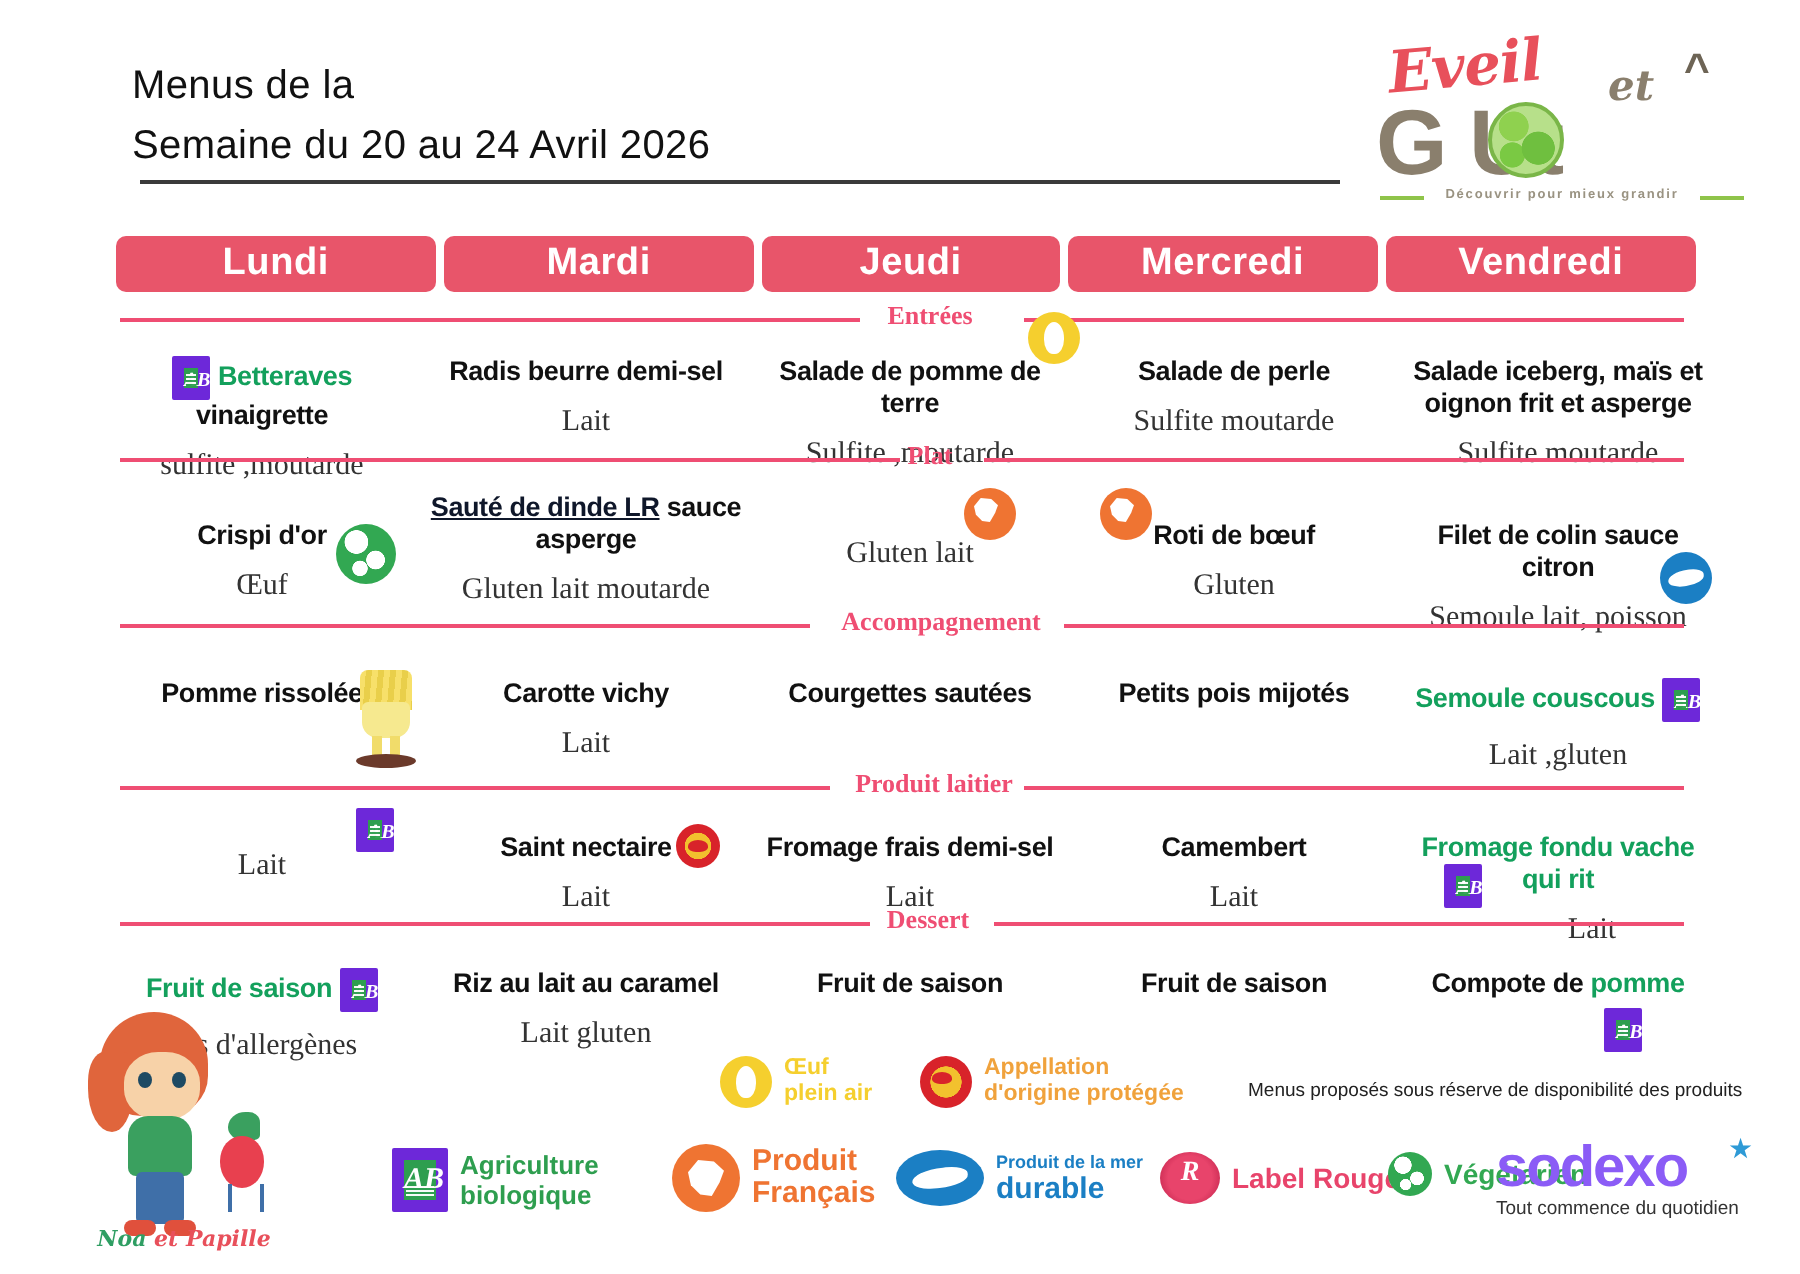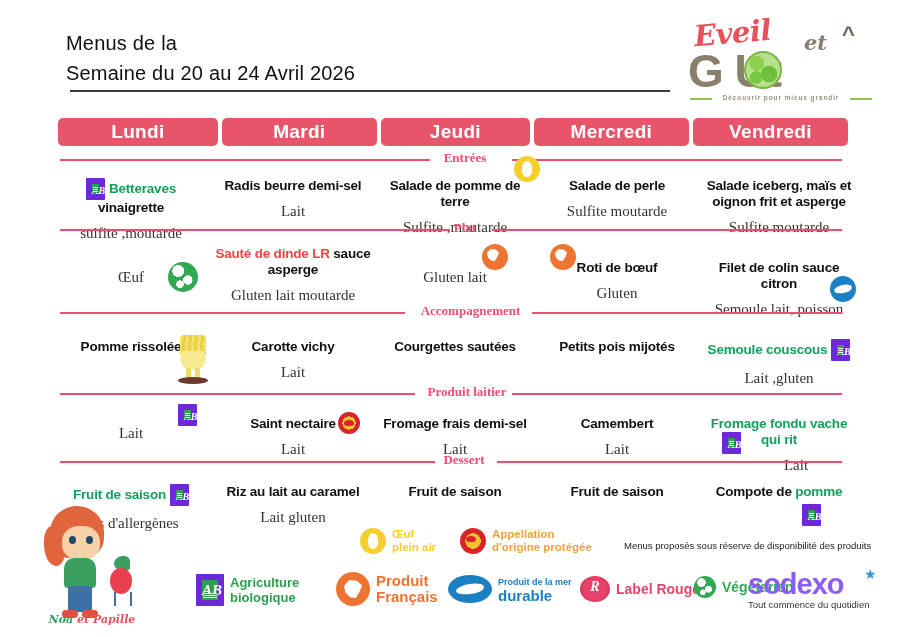--- a/index.html
+++ b/index.html
@@ -99,21 +99,21 @@
     flex:1;position:relative;
     text-align:center;
     padding:0 2px;
     box-sizing:border-box;
   }
   .dish{
     font-size:13.5px;font-weight:700;line-height:16px;color:#111;
     letter-spacing:-.2px;
   }
   .dish .org{color:#13a05c;}
-  .dish .lr{color:#ef4444;}
+  .dish .lr{color:#0f172a;text-decoration:underline;}
   .alg{
     font-family:"Liberation Serif", serif;
     font-size:15px;color:#333;margin-top:9px;font-weight:400;
   }
 
   
   .ico{display:inline-block;vertical-align:middle;}
   .ab-logo{
     width:19px;height:22px;background:#2e9e4f;border:6px solid #6d28d9;
     position:relative;box-sizing:border-box;border-radius:1px;
@@ -356,20 +356,21 @@
   </div>
 
   <div class="section" style="top:222px">
     <div class="sec-rule-row">
       <div class="sec-rule left" style="width:390px"></div>
       <div class="sec-rule right" style="width:350px"></div>
       <div class="sec-label" style="left:440px;width:50px">Plat</div>
     </div>
     <div class="row" style="margin-top:22px">
       <div class="cell">
+        <div class="dish">Crispi d'or</div>
         <div class="alg">Œuf</div>
         <span class="ico veg-globe float" style="left:118px;top:2px"></span>
       </div>
       <div class="cell">
         <div class="dish" style="margin-top:-14px">
           <span class="lr">Sauté de dinde LR</span><span> sauce asperge</span>
         </div>
         <div class="alg">Gluten lait moutarde</div>
       </div>
       <div class="cell">

